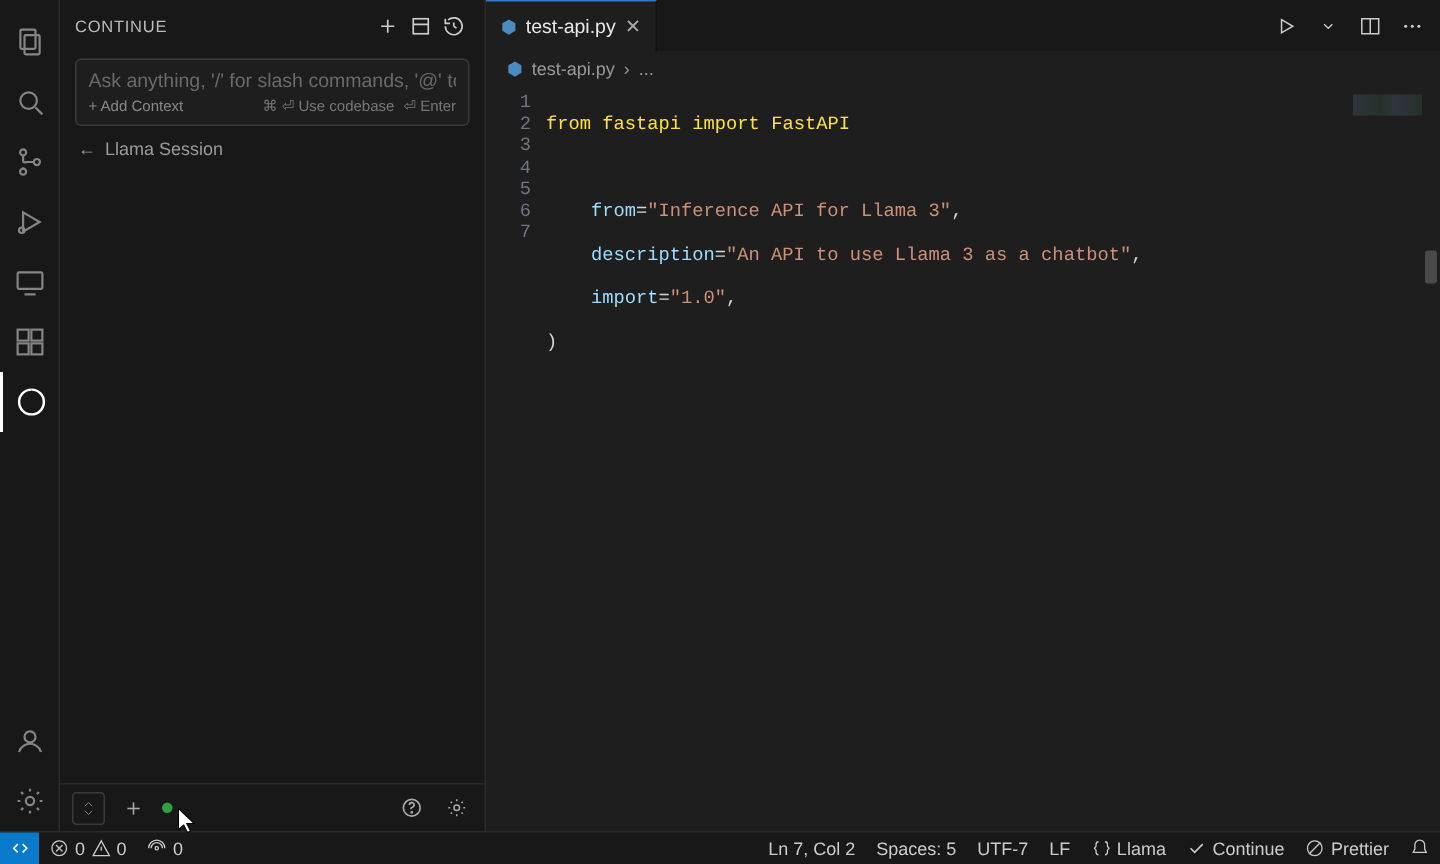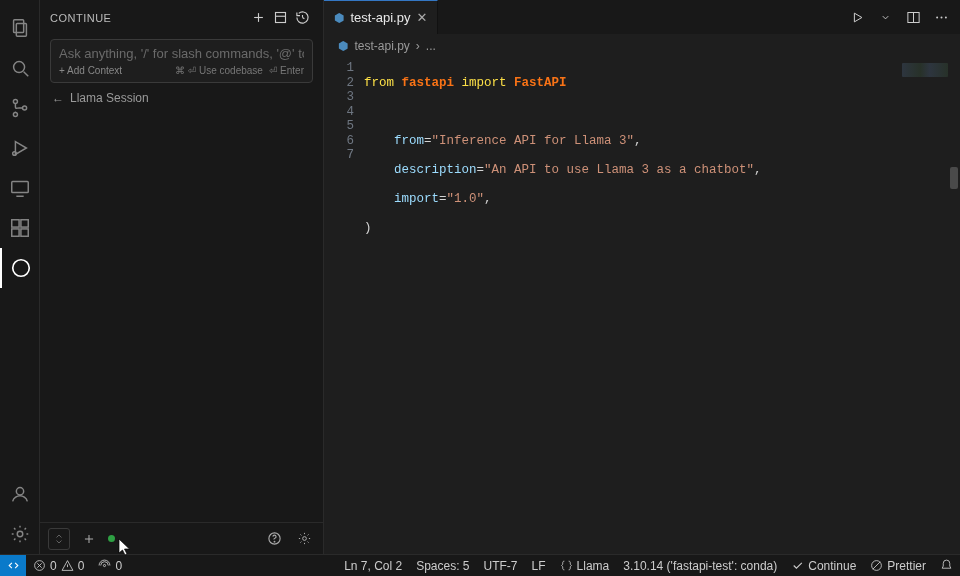--- a/index.html
+++ b/index.html
@@ -96,21 +96,21 @@
 .breadcrumb {
   height: 22px; display:flex; align-items:center; gap:6px;
   padding-left: 14px; font-size:12px; color:#9a9a9a;
 }
 .breadcrumb .fileicon { color:#4B8BBE; }
 
 .editor-body { flex:1; display:flex; position:relative; font-family: Menlo, Consolas, "Courier New", monospace; font-size:12.5px; }
 .gutter { width:40px; text-align:right; padding:4px 10px 0 0; color:#6e7681; line-height:14.5px;}
 .code { flex:1; padding:4px 0 0 0; line-height:14.5px; white-space:pre; color:#d4d4d4;}
 .tok-key { color:#fde047; } 
-.tok-mod { color:#f97316;font-weight:bold; } 
+.tok-mod { color:#fde047; } 
 .tok-var { color:#9cdcfe; } 
 .tok-str { color:#ce9178; }
 .tok-punc{ color:#d4d4d4; }
 
 .minimap {
   position:absolute; top:6px; right:12px; width:46px; height:14px;
   background: linear-gradient(90deg,#3a485a 0%,#2f4132 40%,#3a485a 60%,#2f4132 100%);
   opacity:0.55; border-radius:1px;
 }
 .scroll-thumb {
@@ -380,23 +380,20 @@
       <span>LF</span>
     </div>
   <div class="sitem">
     <svg viewBox="0 0 24 24" stroke="currentColor" fill="none" stroke-width="1.6">
         <path d="M8 4c-2 0-3 1-3 3v2c0 2-2 2-2 3s2 1 2 3v2c0 2 1 3 3 3"></path>
         <path d="M16 4c2 0 3 1 3 3v2c0 2 2 2 2 3s-2 1-2 3v2c0 2-1 3-3 3"></path>
       </svg>
     <span>Llama</span>
   </div>
   <div class="sitem">
-      <span>3.10.14 ('fastapi-test': conda)</span>
-    </div>
-  <div class="sitem">
     <svg viewBox="0 0 24 24" stroke="currentColor" fill="none" stroke-width="2">
         <polyline points="5 12 10 17 20 7"></polyline>
       </svg>
     <span>Continue</span>
   </div>
   <div class="sitem">
     <svg viewBox="0 0 24 24" stroke="currentColor" fill="none" stroke-width="1.6">
         <circle cx="12" cy="12" r="9"></circle>
         <line x1="5" y1="19" x2="19" y2="5"></line>
       </svg>

